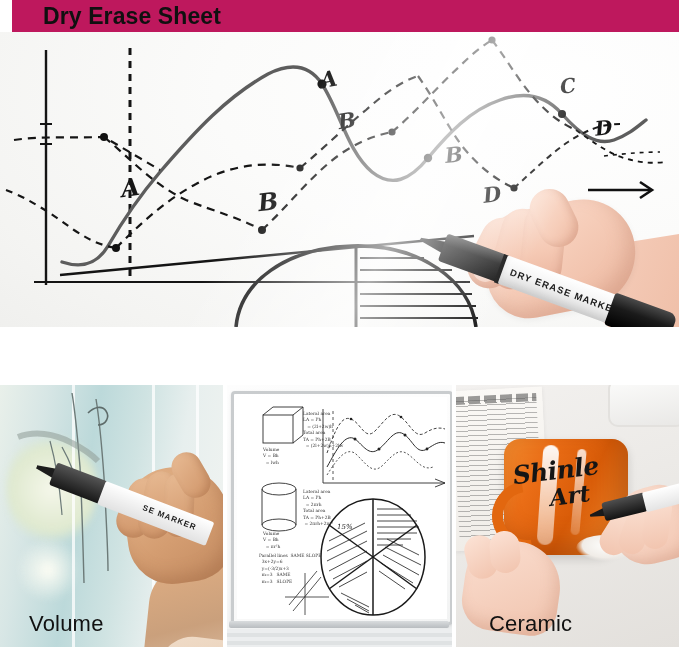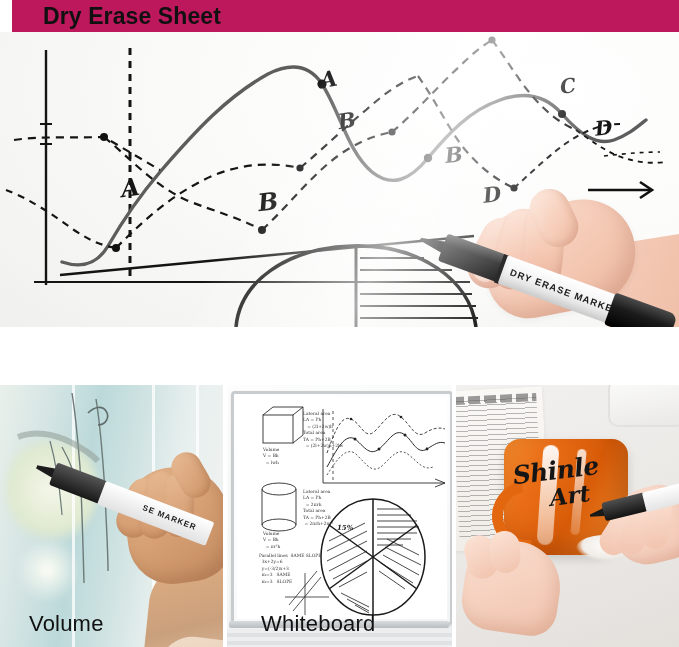--- a/index.html
+++ b/index.html
@@ -495,25 +495,24 @@
 TA = Ph+2B
  = 2πrh+2πr²</div>
           <div class="wb-note" style="left:26px;top:134px;">Volume
 V = Bh
   = πr²h</div>
           <div class="wb-note" style="left:22px;top:156px;">Parallel lines  SAME SLOPE
   3x+2y=6
   y=(-3/2)x+3
   m=3   SAME
   m=3   SLOPE</div>
-          <div class="wb-pct" style="left:100px;top:126px;font-weight:bold;">15%</div>
+          <div class="wb-pct" style="left:100px;top:126px;">15%</div>
         </div>
       </div>
       <div class="wb-tray"></div>
-      <div class="panel-label lab-white">Whiteboard</div>
     </div>
 
     <div class="panel p-ceramic">
       <div class="cer-bg"></div>
       <div class="paper">
         <div class="paper-cols"></div>
         <div class="paper-lines"></div>
       </div>
       <div class="tray2"></div>
 
@@ -543,16 +542,17 @@
         <div class="p3-cap"></div>
         <div class="p3-bar"></div>
       </div>
 
       <div class="hand4">
         <div class="h4-p"></div>
         <div class="h3-f" style="left:2px;top:0px;width:30px;height:44px;transform:rotate(-14deg);"></div>
         <div class="h3-f" style="left:26px;top:-4px;width:30px;height:42px;transform:rotate(-4deg);"></div>
       </div>
 
+      <div class="panel-label lab-ceramic">Ceramic</div>
     </div>
 
   </div>
 </div>
 
 </body></html>

